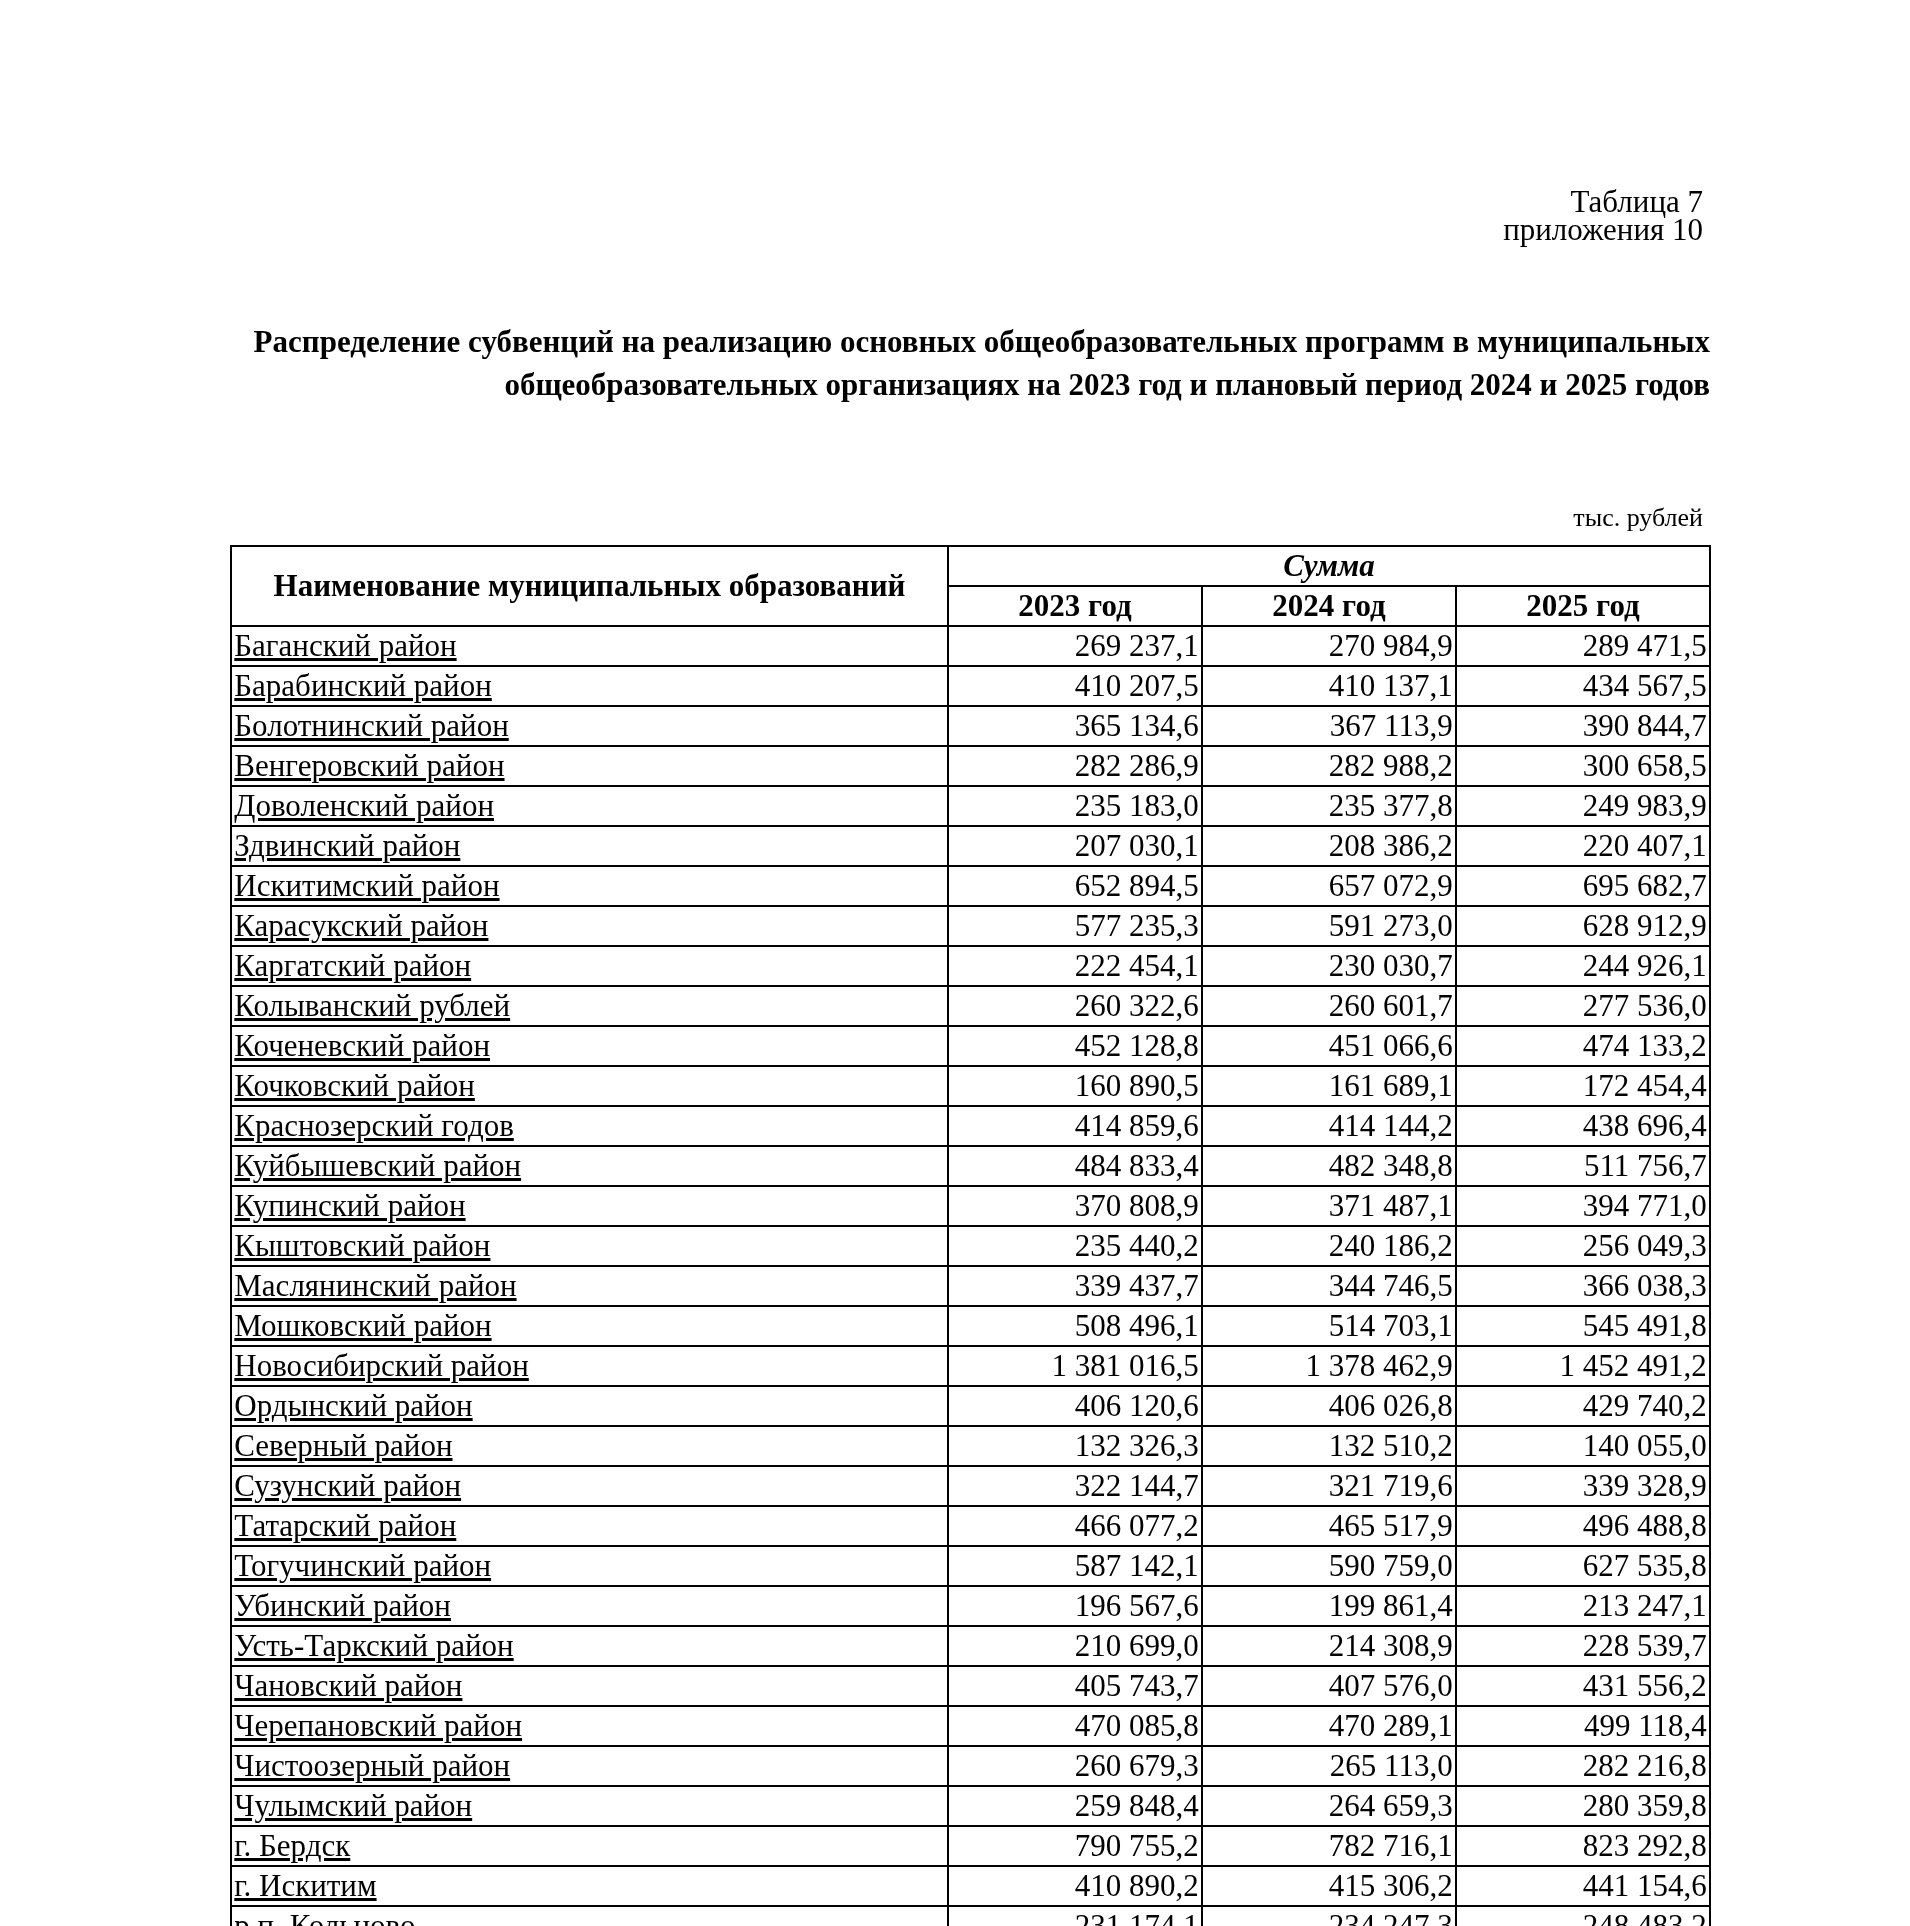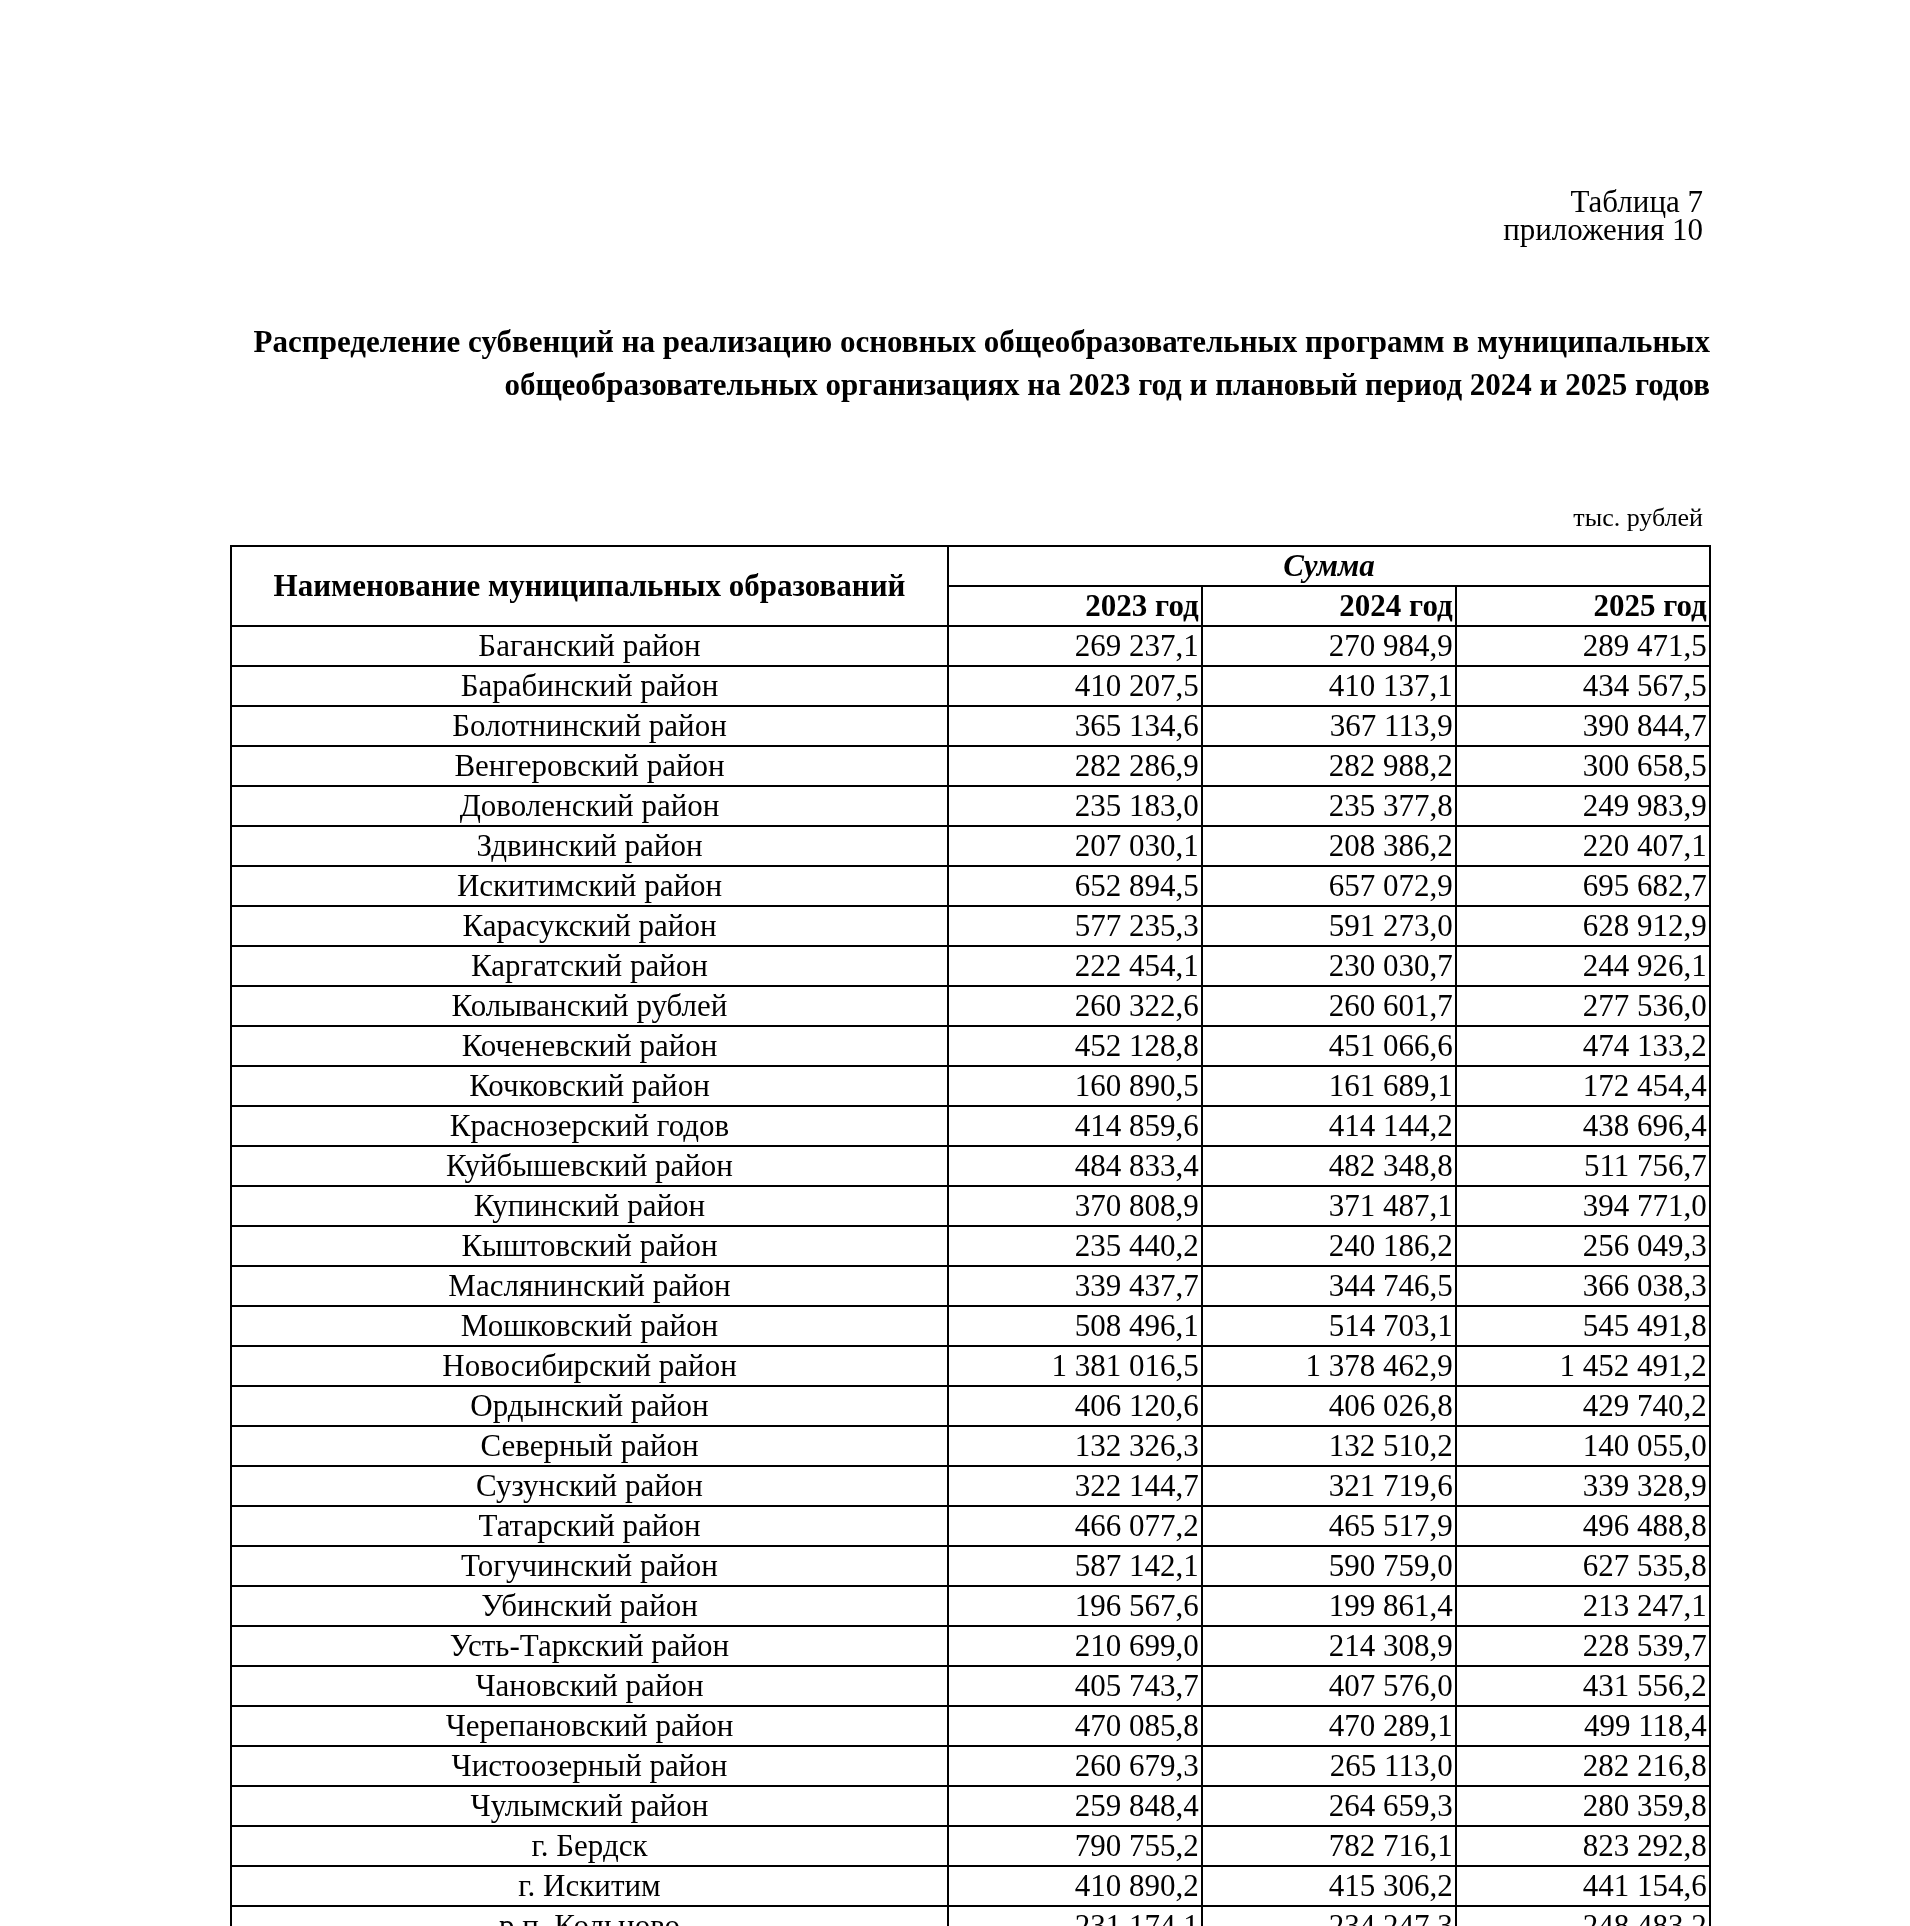--- a/index.html
+++ b/index.html
@@ -27,22 +27,22 @@
     border-collapse: collapse; table-layout: fixed;
     font-size: 31px;
   }
   table.main td, table.main th {
     border: 2.7px solid #000; padding: 0 2.3px; height: 38px; line-height: 38px;
     white-space: nowrap; overflow: hidden;
   }
   th { font-weight: bold; }
   th.name-head { vertical-align: middle; }
   th.sum-head { height: 44px; line-height: 44px; text-align: center; font-style: italic; }
-  th.year-head { height: 89px; line-height: 89px; text-align: right; margin-top: 28px; }
-  td.name { text-align: center; }
+  th.year-head { height: 89px; line-height: 89px; text-align: center; margin-top: 28px; }
+  td.name { text-align: left; text-decoration: underline; }
   td.num { text-align: right; }
   .col-name { width: 717px; }
   .col-val { width: 254px; }
 </style>
 </head>
 <body>
 
 <div class="page">
   <div class="right-note" id="note1">Таблица 7</div>
   <div class="right-note" id="note2">приложения 10</div>

